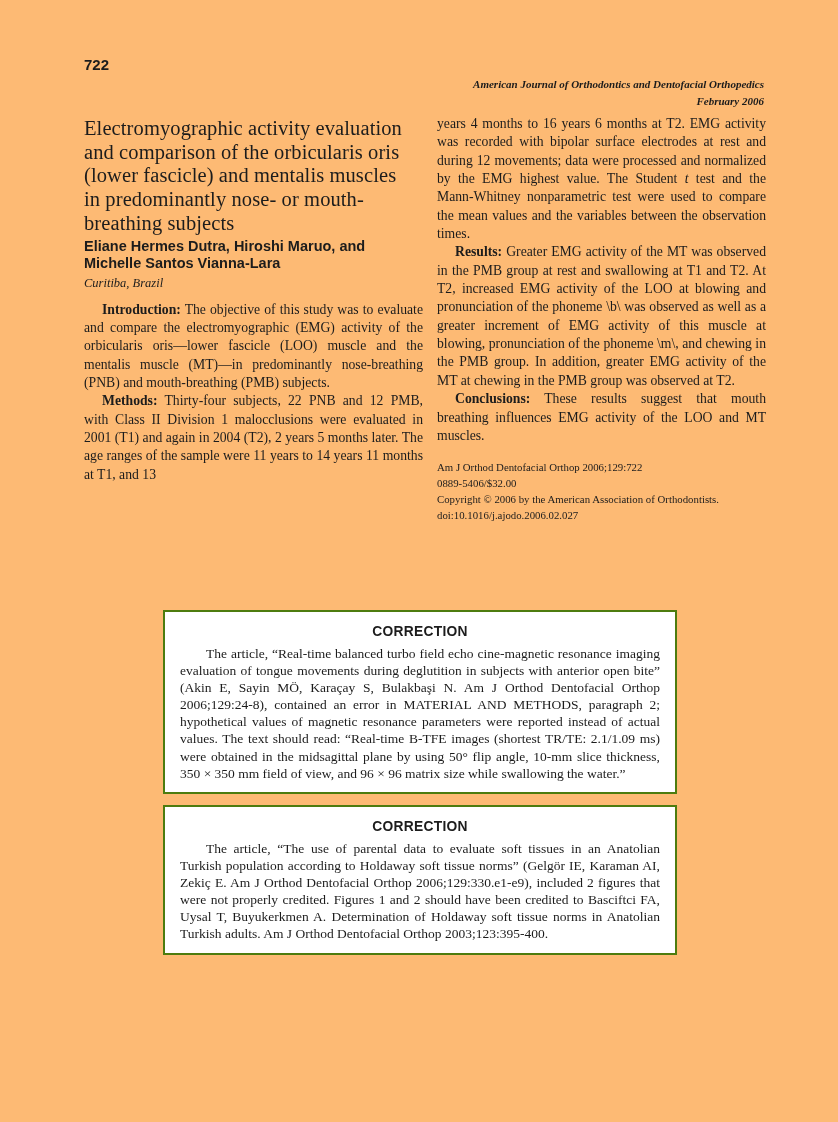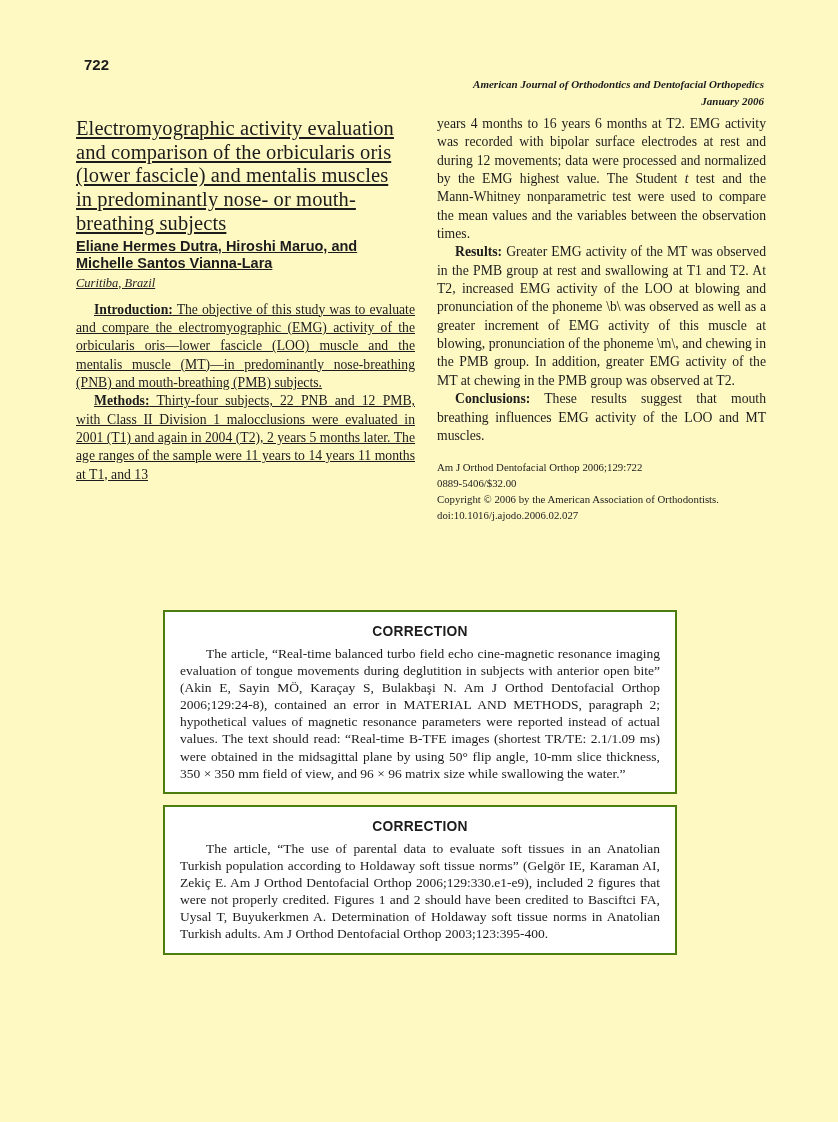--- a/index.html
+++ b/index.html
@@ -1,41 +1,41 @@
 <!DOCTYPE html>
 <html><head>
 <meta charset="utf-8">
 <style>
   html, body { margin:0; padding:0; background:#e8e8e8; }
   .page {
     position:relative;
     width:838px; height:1122px;
     margin:0 auto;
-    background:#fef9c3;
+    background:#fdba74;
     color:#1c1c1c;
     font-family:"Liberation Serif", serif;
     overflow:hidden;
   }
 
   
   .running-head {
     position:absolute; top:56px; left:84px; width:680px;
     display:flex; justify-content:space-between; align-items:flex-start;
   }
   .page-number {
     font-family:"Liberation Sans", sans-serif;
     font-weight:700; font-size:15px; line-height:17px;
   }
   .journal-info {
     text-align:right; font-style:italic; font-weight:600;
     font-size:11px; line-height:16.5px;margin-top:20px;
   }
 
   
-  .col-left  { position:absolute; left:76px;  top:117px; width:339px;text-decoration:underline; }
+  .col-left  { position:absolute; left:84px;  top:117px; width:339px; }
   .col-right { position:absolute; left:437px; top:115px; width:329px; }
 
   .article-title {
     font-size:20.5px; line-height:23.7px; font-weight:400;
     letter-spacing:0.1px;
   }
   .authors {
     margin-top:2px;
     font-family:"Liberation Sans", sans-serif;
     font-weight:700; font-size:14.5px; line-height:17.5px;
@@ -76,21 +76,21 @@
 </style>
 </head>
 <body>
 
 <div class="page">
 
   <div class="running-head">
     <div class="page-number">722</div>
     <div class="journal-info">
       <div>American Journal of Orthodontics and Dentofacial Orthopedics</div>
-      <div>January 2006</div>
+      <div>February 2006</div>
     </div>
   </div>
 
   <div class="col-left">
     <div class="article-title">
       <div>Electromyographic activity evaluation</div>
       <div>and comparison of the orbicularis oris</div>
       <div>(lower fascicle) and mentalis muscles</div>
       <div>in predominantly nose- or mouth-</div>
       <div>breathing subjects</div>

